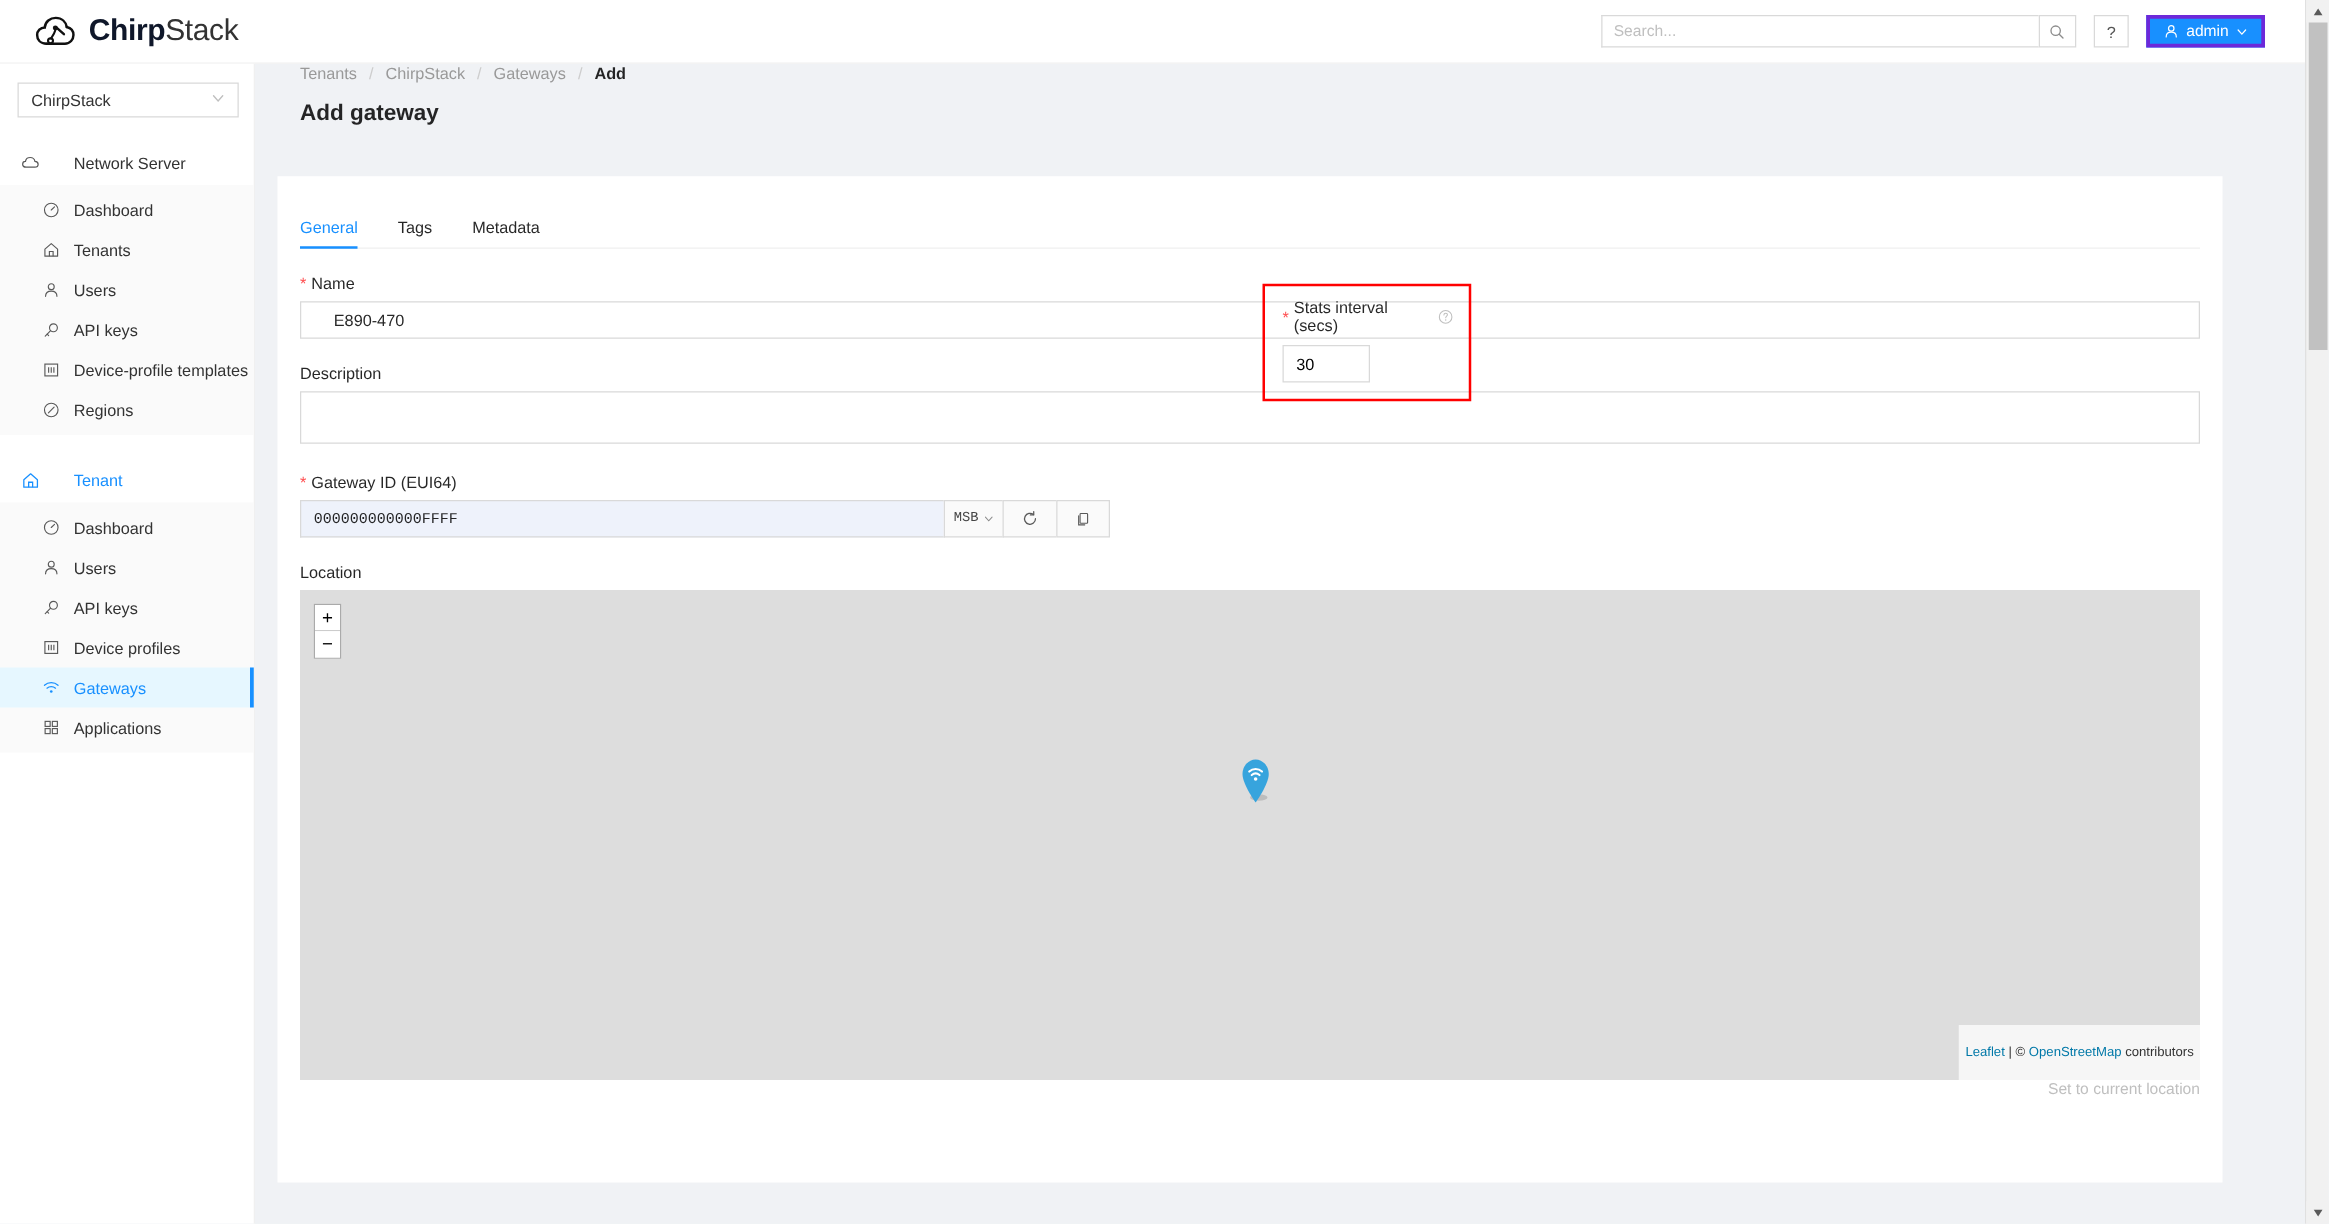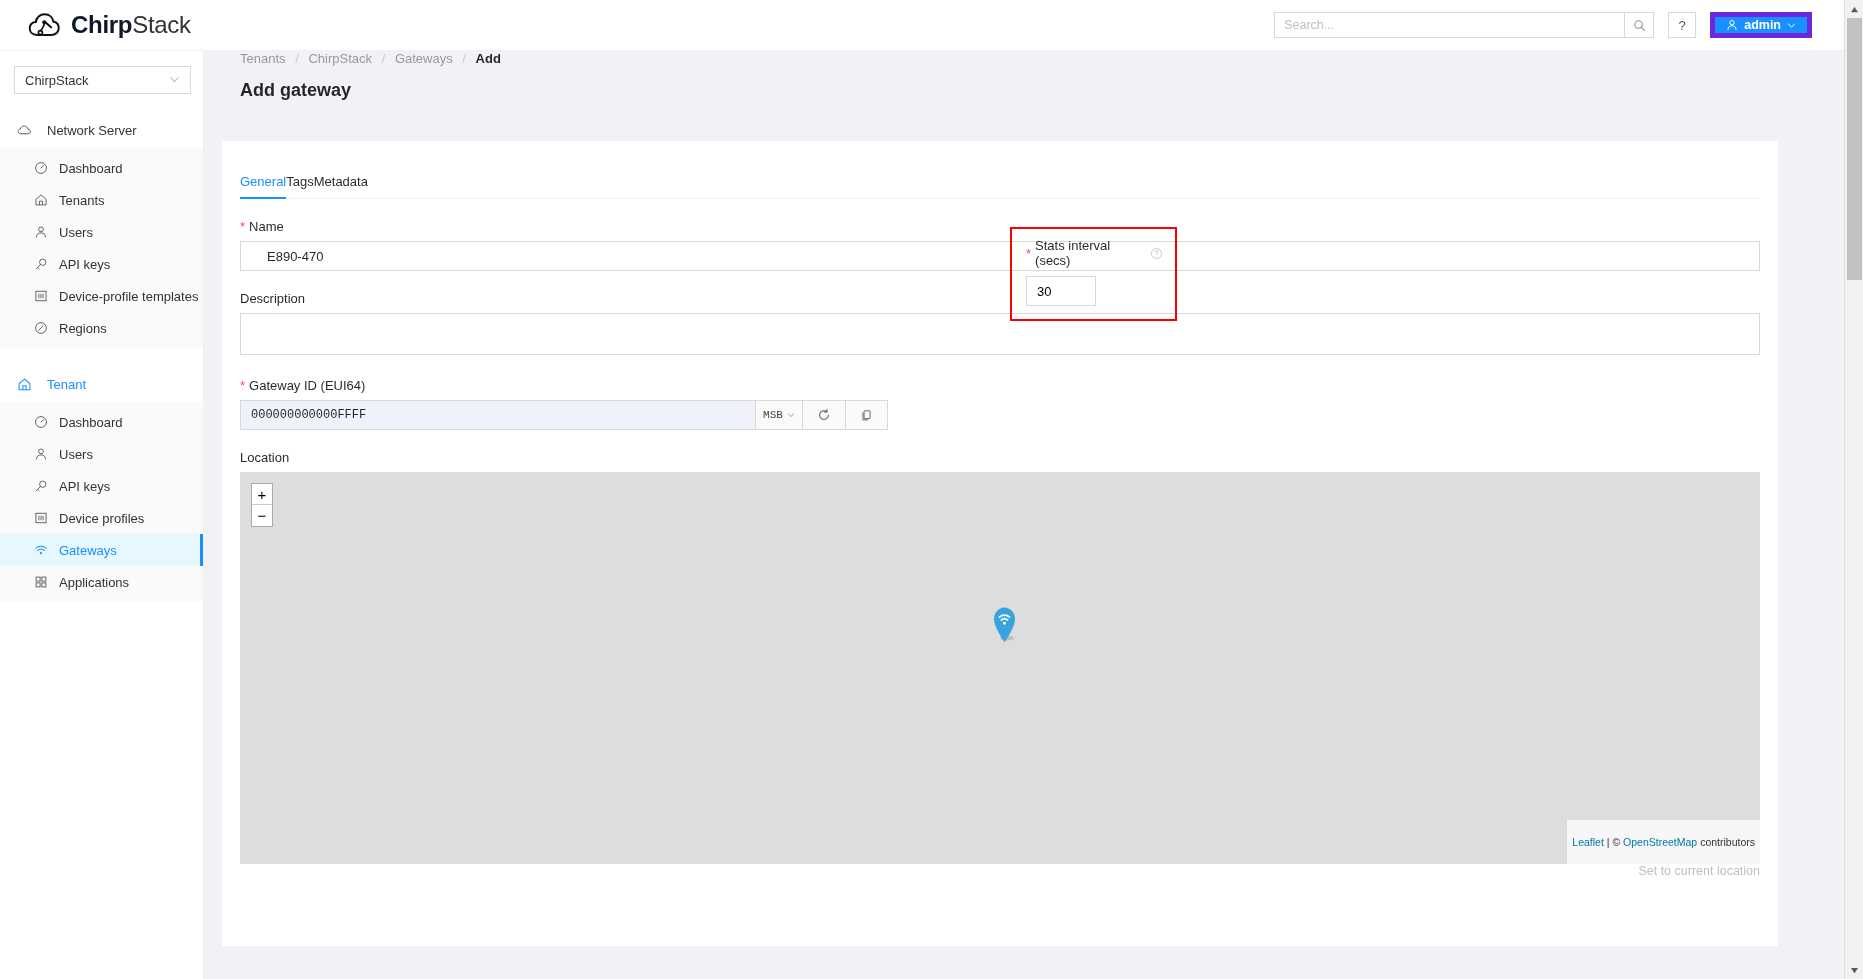--- a/index.html
+++ b/index.html
@@ -43,42 +43,42 @@
   .search-btn {
     width: 30px; height: 26px; border: 1px solid #d9d9d9; background: #fff;
     display: flex; align-items: center; justify-content: center; cursor: pointer;
   }
   .help-btn {
     width: 28px; height: 26px; border: 1px solid #d9d9d9; background: #fff;
     display: flex; align-items: center; justify-content: center;
     font-size: 13px; color: #555; cursor: pointer;
   }
   .admin-btn {
-    height: 26px; background: #1890ff; border: 5px solid #6d28d9; color: #fff;
+    height: 26px; background: #1890ff; border: 3px solid #6d28d9; color: #fff;
     display: flex; align-items: center; gap: 6px; padding: 0 11px;
-    font-size: 12.5px; cursor: pointer; font-weight: bold;
+    font-size: 12.5px; cursor: pointer;
   }
 
   
   .sidebar {
     position: absolute; top: 51px; left: 0;
     width: 204px; height: 928px;
     background: #ffffff;
     border-right: 1px solid #f0f0f0;
   }
   .tenant-select {
     margin: 15px 12px 0 14px;
     height: 28px; border: 1px solid #d9d9d9; background: #fff;
     display: flex; align-items: center; padding: 0 10px;
     font-size: 13px; color: #333; cursor: pointer;
   }
   .tenant-select .caret { margin-left: auto; color: #bfbfbf; font-size: 10px; }
 
   .nav-group-title {
-    display: flex; align-items: center; gap: 15px;
+    display: flex; align-items: center; gap: 27px;
     height: 36px; padding-left: 17px; margin-top: 18px;
     font-size: 13px; color: #333;
     cursor: pointer;
   }
   .nav-group-title.active { color: #1890ff; }
   .nav-sub { background: #fafafa; padding: 4px 0; }
   .nav-item {
     display: flex; align-items: center; gap: 11px;
     height: 32px; padding-left: 33px;
     font-size: 13px; color: #333; cursor: pointer;
@@ -105,21 +105,21 @@
     margin: 14px 0 0 36px;
     font-size: 18px; font-weight: bold; color: rgba(0,0,0,0.85);
   }
 
   .card {
     position: absolute; top: 90px; left: 18px;
     width: 1556px; height: 805px;
     background: #fff;
   }
   .tabs {
-    display: flex; align-items: flex-end; 
+    display: flex; align-items: flex-end; gap: 32px;
     margin: 25px 0 0 18px; height: 33px;
     border-bottom: 1px solid #f0f0f0;
     width: 1520px;
   }
   .tab {
     font-size: 13px; color: rgba(0,0,0,0.85); padding-bottom: 9px;
     cursor: pointer; position: relative;
   }
   .tab.active { color: #1890ff; }
   .tab.active::after {

